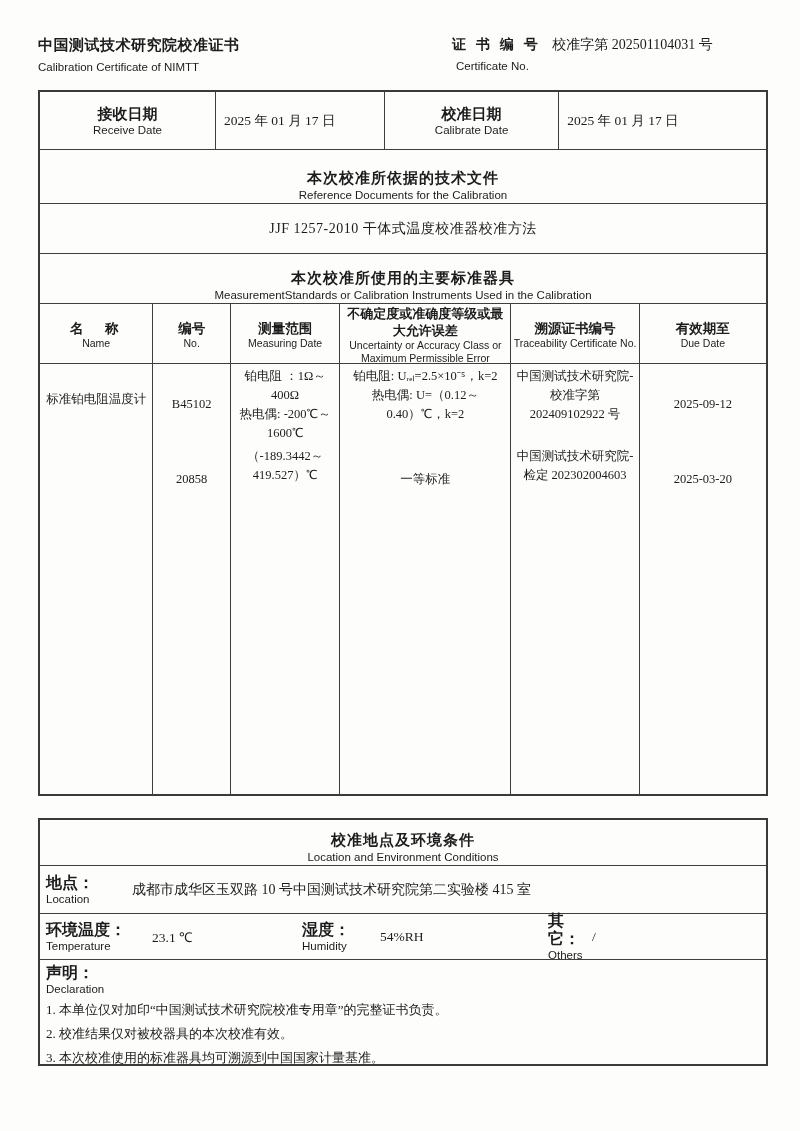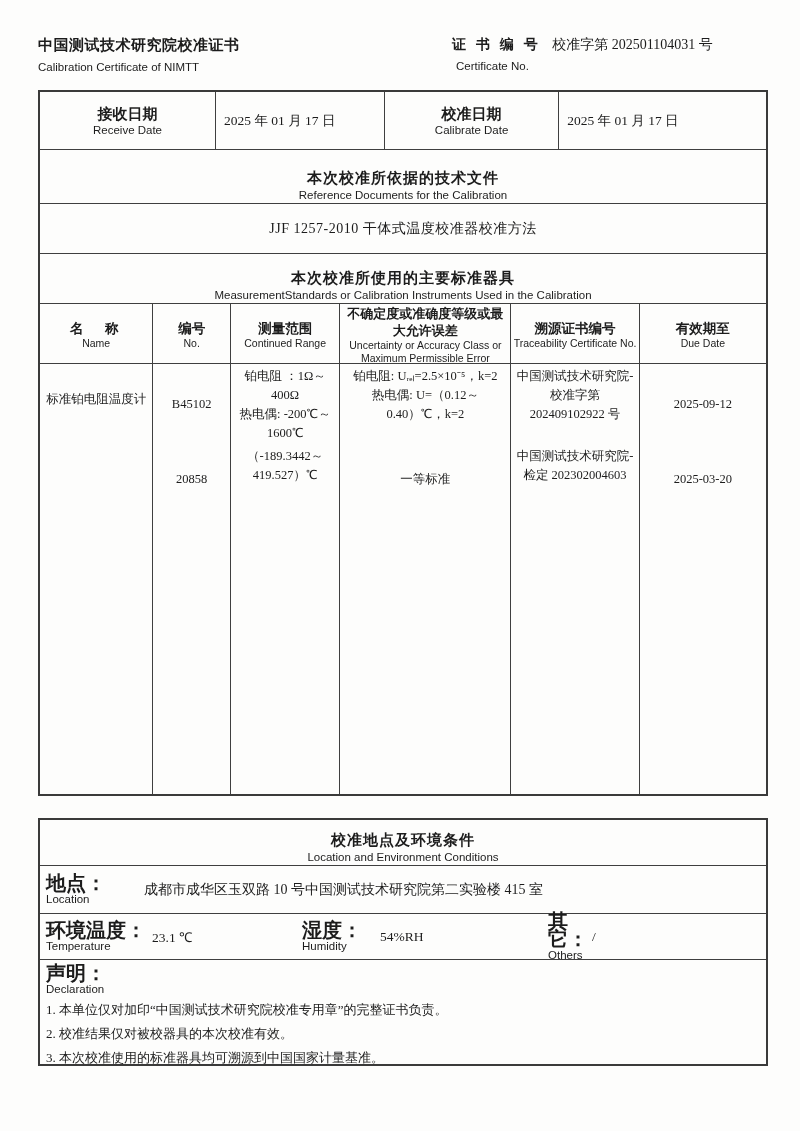--- a/index.html
+++ b/index.html
@@ -50,21 +50,21 @@
   .std-body > div { border-right:1px solid #3f3f3f; box-sizing:border-box; display:flex; flex-direction:column; }
   .std-body > div:last-child { border-right:none; }
   .seg1 { height:80px; } .seg2 { height:70px; }
   .seg { display:flex; flex-direction:column; justify-content:center; align-items:center; text-align:center; font-size:12.5px; line-height:19px; padding:0 3px; box-sizing:border-box; }
   .seg.top { justify-content:flex-start; padding-top:3px; }
   
   .loc-tbl { margin-top:22px; }
   .h-loc-title { height:46px; }
   .loc-row { height:48px; display:flex; align-items:center; }
   .lblk { display:flex; flex-direction:column; justify-content:center; padding-left:6px; box-sizing:border-box; }
-  .lblk .cn-b { font-size:20px; line-height:18px; }
+  .lblk .cn-b { font-size:16px; line-height:18px; }
   .lblk .en-s { font-size:11.5px; line-height:14px; }
   .loc-val { font-size:14px; padding-left:38px; }
   .env-row { height:46px; display:flex; align-items:center; }
   .env-val { font-size:13.5px; box-sizing:border-box; }
   .w1 { width:106px;justify-content:flex-end; } .v1 { width:150px; padding-left:6px; }
   .w2 { width:80px; } .v2 { width:166px; padding-left:4px; }
   .w3 { width:46px; } .v3 { flex:1; padding-left:4px; }
   .decl-row { height:104px; padding:4px 8px 0 6px; box-sizing:border-box; }
   .decl-items { margin-top:2px; }
   .decl-item { font-size:13px; line-height:24px; }
@@ -124,21 +124,21 @@
       <div>
         <span class="cn-b wide-cn">名　称</span>
         <span class="en-s">Name</span>
       </div>
       <div>
         <span class="cn-b">编号</span>
         <span class="en-s">No.</span>
       </div>
       <div>
         <span class="cn-b">测量范围</span>
-        <span class="en-s">Continued Range</span>
+        <span class="en-s">Measuring Date</span>
       </div>
       <div>
         <span class="cn-b" style="font-size:13px;">不确定度或准确度等级或最大允许误差</span>
         <span class="en-s">Uncertainty or Accuracy Class or Maximum Permissible Error</span>
       </div>
       <div>
         <span class="cn-b">溯源证书编号</span>
         <span class="en-s">Traceability Certificate No.</span>
       </div>
       <div>

